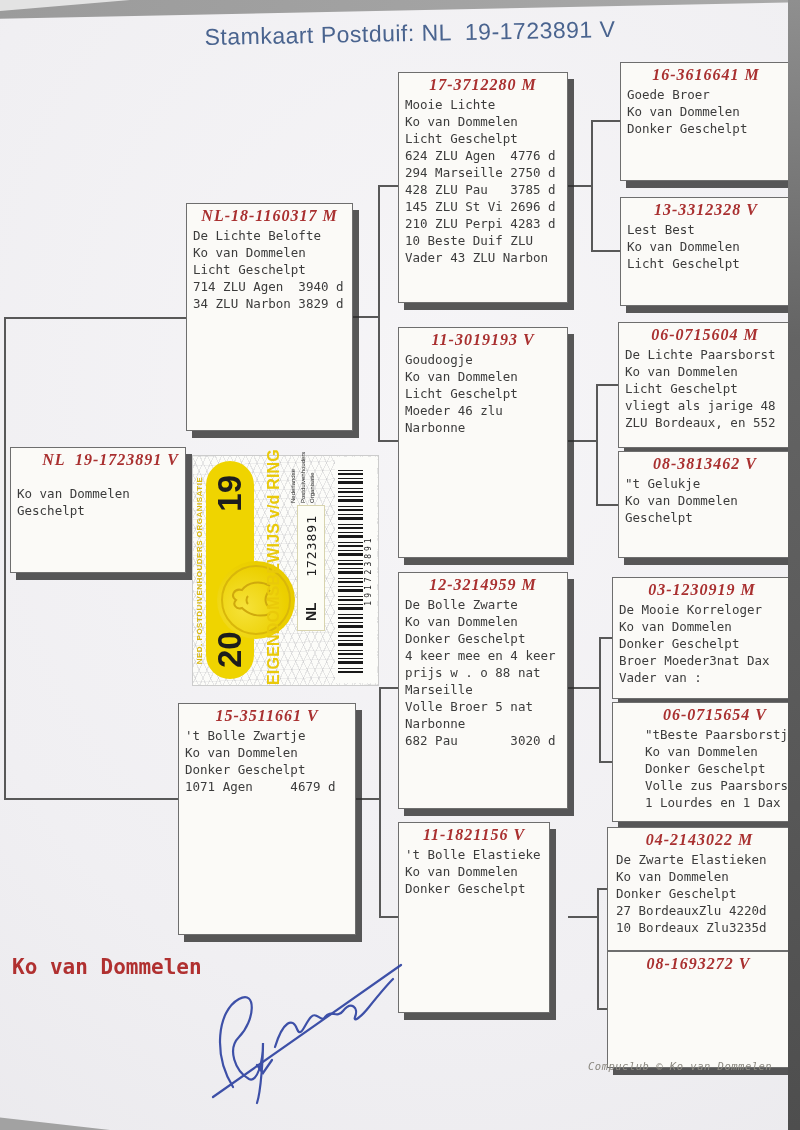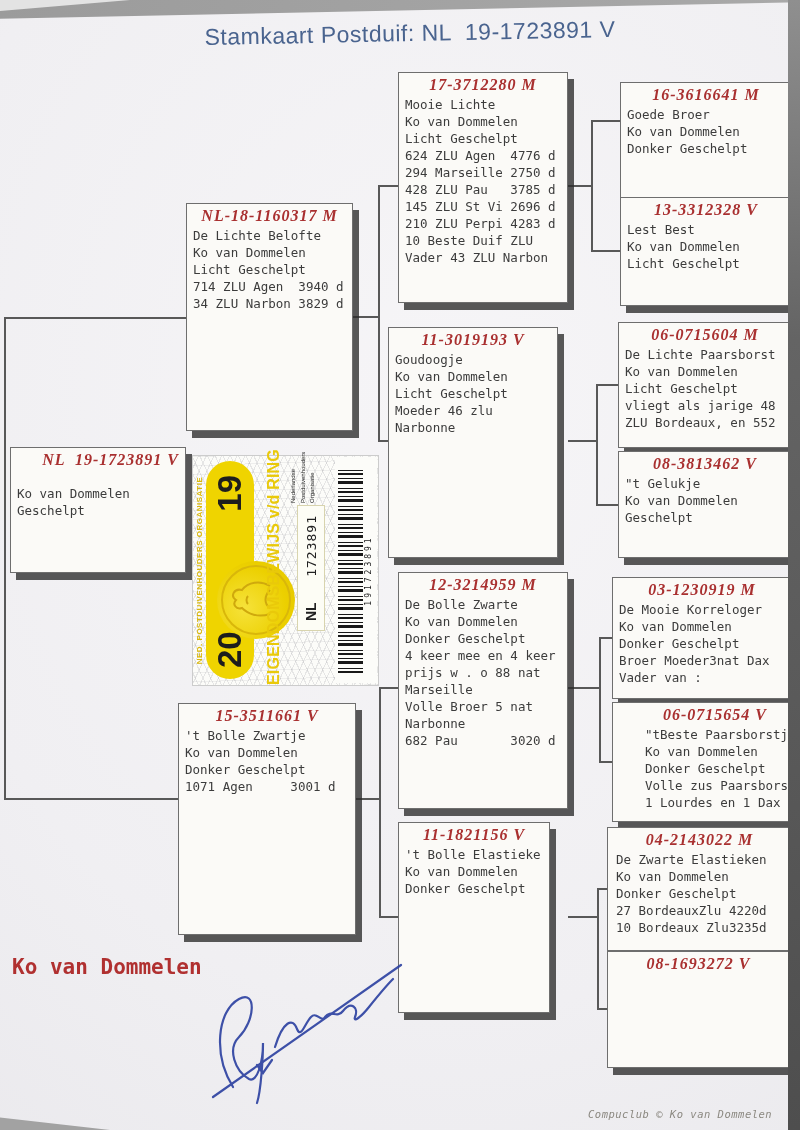--- a/index.html
+++ b/index.html
@@ -28,44 +28,44 @@
     font-size:16px;color:#a93030;text-align:center;letter-spacing:1px;
     margin-bottom:2px;white-space:pre;}
   .pbody{font-family:"DejaVu Sans Mono",monospace;font-size:12.5px;color:#3c3c3c;
     line-height:1.36;white-space:pre;}
   .b-subj{left:10px;top:447px;width:176px;height:126px;}
   .b-subj .ring{text-align:right;}
   .b-subj .pbody{padding-top:14px;}
   .b-g2-0{left:186px;top:203px;width:167px;height:228px;}
   .b-g2-1{left:178px;top:703px;width:178px;height:232px;}
   .b-g3-0{left:398px;top:72px;width:170px;height:231px;}
-  .b-g3-1{left:388px;top:327px;width:170px;height:231px;}
+  .b-g3-1{left:398px;top:327px;width:170px;height:231px;}
   .b-g3-2{left:398px;top:572px;width:170px;height:237px;}
   .b-g3-3{left:398px;top:822px;width:152px;height:191px;}
-  .b-g4-0{left:620px;top:62px;width:172px;height:119px;margin-top:20px;}
+  .b-g4-0{left:620px;top:62px;width:172px;height:119px;}
   .b-g4-1{left:620px;top:197px;width:172px;height:109px;}
   .b-g4-2{left:618px;top:322px;width:174px;height:126px;}
   .b-g4-3{left:618px;top:451px;width:174px;height:107px;}
   .b-g4-4{left:612px;top:577px;width:180px;height:122px;}
   .b-g4-5{left:612px;top:702px;width:180px;height:120px;padding-left:32px;}
   .b-g4-6{left:607px;top:827px;width:183px;height:124px;padding-left:8px;}
   .b-g4-7{left:607px;top:951px;width:183px;height:117px;}
 
   .cline{position:absolute;background:#585858;}
 
   
   .owner{position:absolute;left:12px;top:955px;}
   .owner-name{font-family:"DejaVu Sans Mono",monospace;font-weight:bold;font-size:21px;
     color:#b03030;margin-bottom:4px;}
   .owner-lines{font-family:"DejaVu Sans Mono",monospace;font-weight:bold;font-size:14.5px;
     color:#3a3a3a;line-height:1.45;white-space:pre;}
 
   .credit{position:absolute;left:588px;top:1060px;width:210px;
     font-family:"DejaVu Sans Mono",monospace;font-style:italic;font-size:10.5px;
-    color:#8b8880;letter-spacing:.5px;white-space:pre;margin-top:48px;}
+    color:#8b8880;letter-spacing:.5px;white-space:pre;}
 
   
   .sticker{position:absolute;left:170px;top:477px;width:231px;height:187px;
     transform:rotate(-90deg);border:1px solid #cccccc;box-sizing:border-box;
     background:
       repeating-linear-gradient(25deg, rgba(150,150,158,.22) 0 1px, transparent 1px 7px),
       repeating-linear-gradient(-25deg, rgba(150,150,158,.22) 0 1px, transparent 1px 7px),
       repeating-linear-gradient(88deg, rgba(160,160,168,.15) 0 1px, transparent 1px 9px),
       #fcfcf9;}
   .st-org{position:absolute;left:0;right:0;top:2px;text-align:center;
@@ -158,21 +158,21 @@
 Ko van Dommelen
 Licht Geschelpt
 714 ZLU Agen  3940 d
 34 ZLU Narbon 3829 d</div>
   </div>
   <div class="pbox b-g2-1">
     <div class="ring">15-3511661 V</div>
     <div class="pbody">'t Bolle Zwartje
 Ko van Dommelen
 Donker Geschelpt
-1071 Agen     3001 d</div>
+1071 Agen     4679 d</div>
   </div>
 
   <div class="pbox b-g3-0">
     <div class="ring">17-3712280 M</div>
     <div class="pbody">Mooie Lichte
 Ko van Dommelen
 Licht Geschelpt
 624 ZLU Agen  4776 d
 294 Marseille 2750 d
 428 ZLU Pau   3785 d

